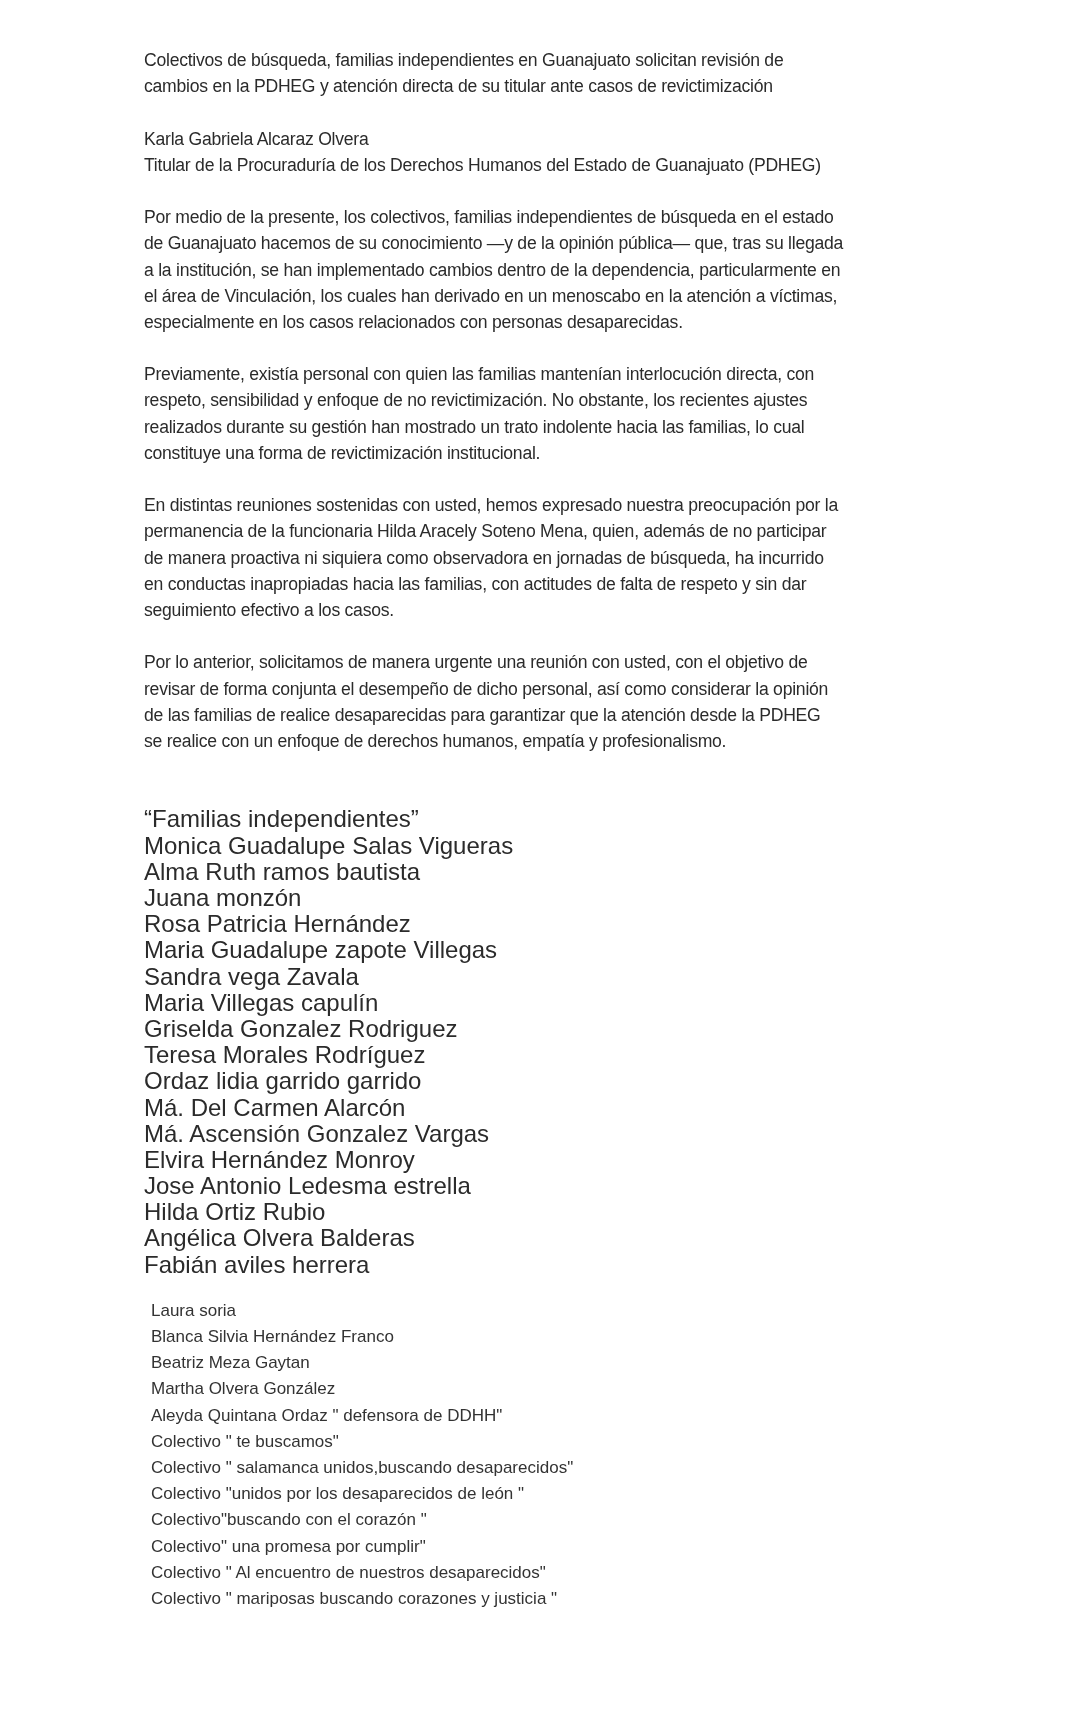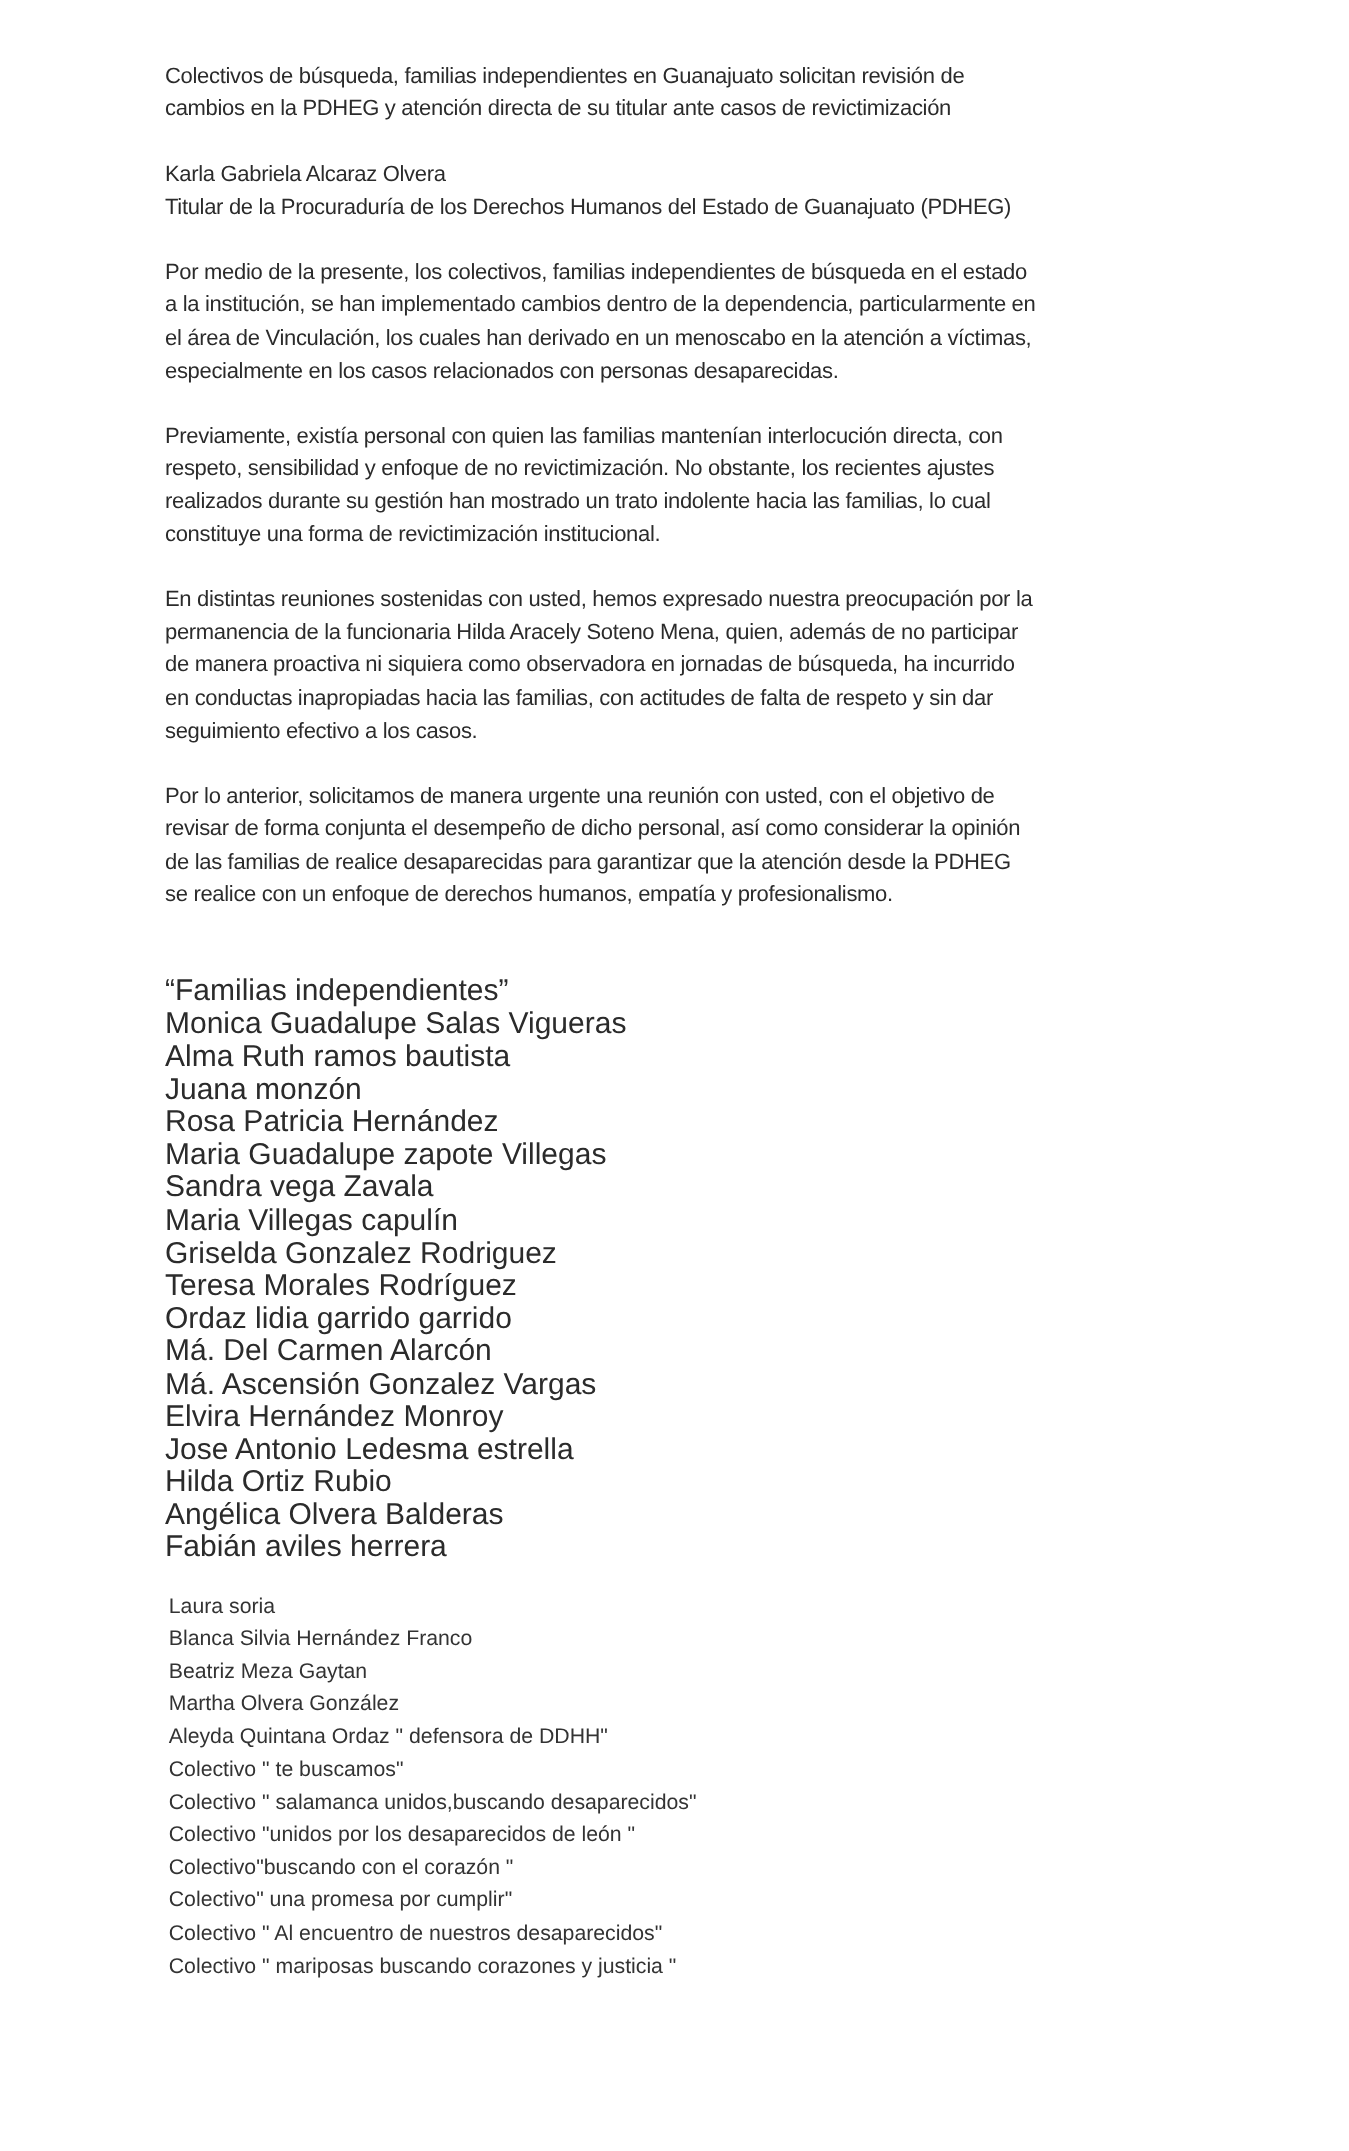--- a/index.html
+++ b/index.html
@@ -22,29 +22,29 @@
     width: 860px;
   }
   .line {
     display: block;
     white-space: nowrap;
     font-size: 17.6px;
     line-height: 26.2px;
     letter-spacing: -0.25px;
     height: 26.2px;
   }
-  .block { display: block; }
+  .block { display: block; margin-left: 12px; }
   .gap { height: 26.2px; }
   .gap-small { height: 20px; }
   .sig-list .line {
     font-size: 24px;
     letter-spacing: 0px;
   }
   .sig-list-2 {
-    margin-left: 3px;
+    margin-left: 19px;
   }
   .sig-list-2 .line {
     font-size: 17px;
     letter-spacing: 0px;
     color: #333;
   }
 </style>
 </head>
 <body>
 
@@ -59,20 +59,21 @@
 
   <div class="block">
     <span class="line">Karla Gabriela Alcaraz Olvera</span>
     <span class="line">Titular de la Procuraduría de los Derechos Humanos del Estado de Guanajuato (PDHEG)</span>
   </div>
 
   <div class="gap"></div>
 
   <div class="block">
     <span class="line">Por medio de la presente, los colectivos, familias independientes de búsqueda en el estado</span>
+    <span class="line">de Guanajuato hacemos de su conocimiento —y de la opinión pública— que, tras su llegada</span>
     <span class="line">a la institución, se han implementado cambios dentro de la dependencia, particularmente en</span>
     <span class="line">el área de Vinculación, los cuales han derivado en un menoscabo en la atención a víctimas,</span>
     <span class="line">especialmente en los casos relacionados con personas desaparecidas.</span>
   </div>
 
   <div class="gap"></div>
 
   <div class="block">
     <span class="line">Previamente, existía personal con quien las familias mantenían interlocución directa, con</span>
     <span class="line">respeto, sensibilidad y enfoque de no revictimización. No obstante, los recientes ajustes</span>

